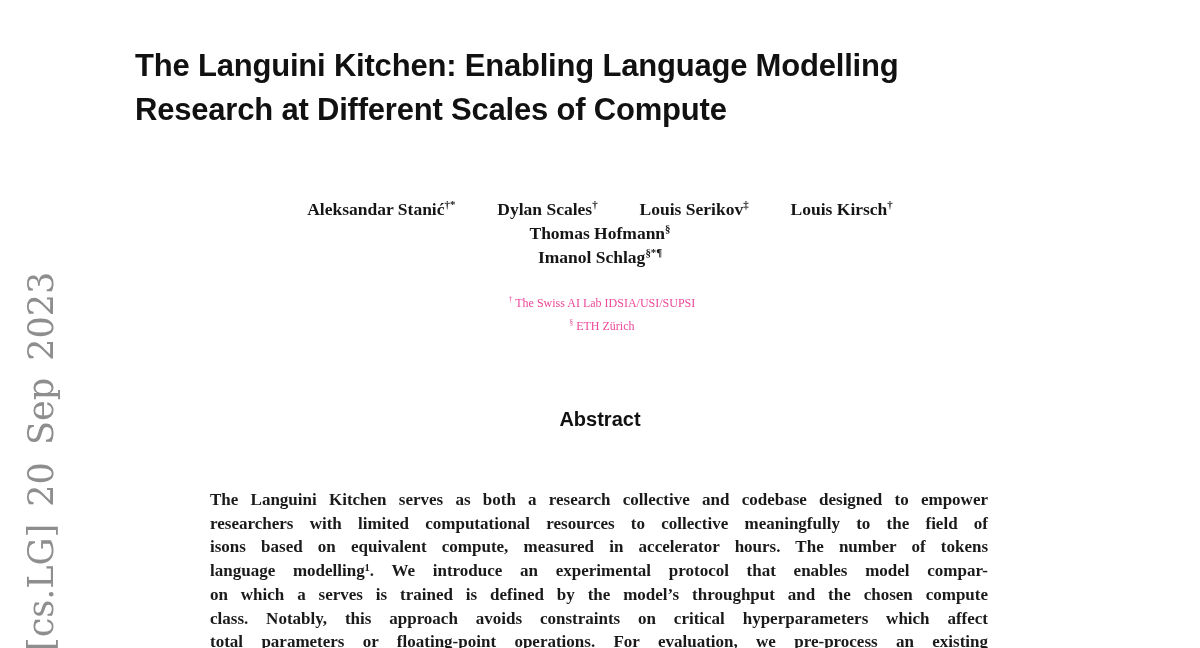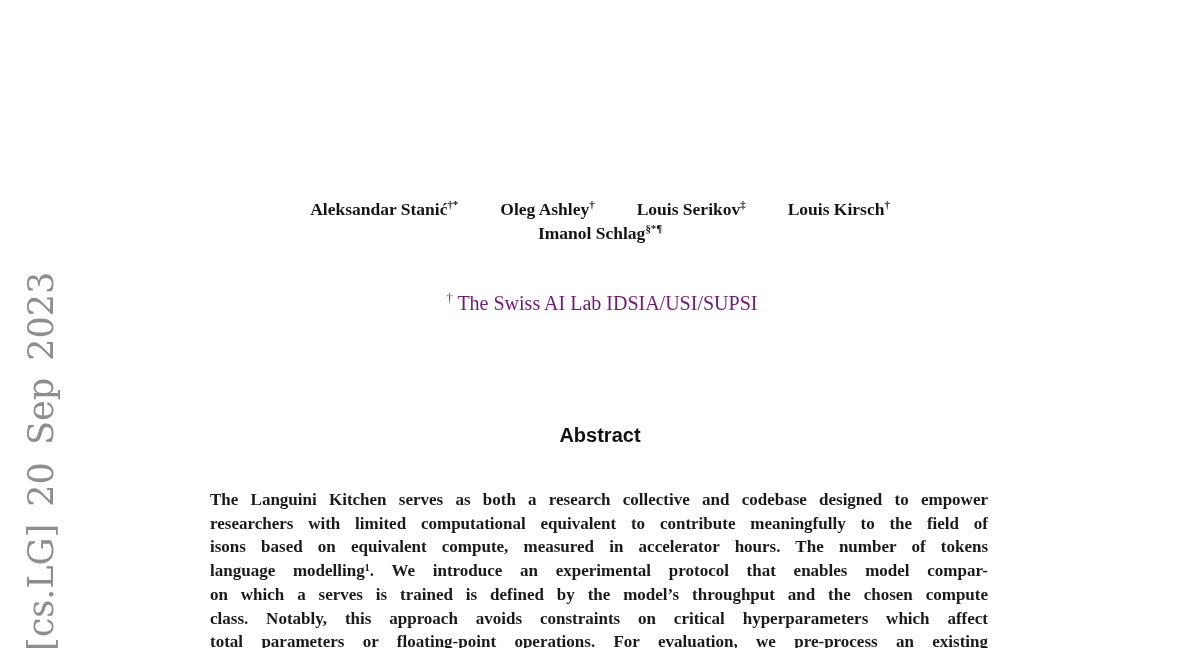--- a/index.html
+++ b/index.html
@@ -60,29 +60,29 @@
     font-size: 62%;
     vertical-align: super;
     line-height: 0;
   }
 
   .affils {
     position: absolute;
     left: 4px; right: 0;
     top: 292px;
     text-align: center;
-    font-size: 20px;
+    font-size: 12px;
     line-height: 23px;
-    color: #701a75;
+    color: #ec4899;
   }
 
   .abstract-heading {
     position: absolute;
     left: 0; right: 0;
-    top: 424px;
+    top: 408px;
     text-align: center;
     font-family: "Liberation Sans", sans-serif;
     font-weight: bold;
     font-size: 20px;
     color: #111111;
   }
 
   .abstract {
     position: absolute;
     left: 210px;
@@ -99,45 +99,49 @@
   }
 </style>
 </head>
 <body>
 
 <div class="page">
 
   <div class="watermark">[cs.LG] 20 Sep 2023</div>
 
   <div class="title">
+    <div>The Languini Kitchen: Enabling Language Modelling</div>
+    <div>Research at Different Scales of Compute</div>
   </div>
 
   <div class="authors">
     <div class="author-row">
       <span class="author"><span>Aleksandar Stanić</span><sup class="sup">†*</sup></span>
-      <span class="author"><span>Oleg Ashley</span><sup class="sup">†</sup></span>
+      <span class="author"><span>Dylan Scales</span><sup class="sup">†</sup></span>
       <span class="author"><span>Louis Serikov</span><sup class="sup">‡</sup></span>
       <span class="author"><span>Louis Kirsch</span><sup class="sup">†</sup></span>
     </div>
     <div class="author-row">
+      <span class="author"><span>Thomas Hofmann</span><sup class="sup">§</sup></span>
     </div>
     <div class="author-row">
       <span class="author"><span>Imanol Schlag</span><sup class="sup">§*¶</sup></span>
     </div>
   </div>
 
   <div class="affils">
     <div><sup class="sup">†</sup> <span>The Swiss AI Lab IDSIA/USI/SUPSI</span></div>
+    <div><sup class="sup">§</sup> <span>ETH Zürich</span></div>
   </div>
 
   <div class="abstract-heading">Abstract</div>
 
   <div class="abstract">
     <div class="abs-line">The Languini Kitchen serves as both a research collective and codebase designed to empower</div>
-    <div class="abs-line">researchers with limited computational equivalent to contribute meaningfully to the field of</div>
+    <div class="abs-line">researchers with limited computational resources to collective meaningfully to the field of</div>
     <div class="abs-line">isons based on equivalent compute, measured in accelerator hours. The number of tokens</div>
     <div class="abs-line">language modelling¹. We introduce an experimental protocol that enables model compar-</div>
     <div class="abs-line">on which a serves is trained is defined by the model’s throughput and the chosen compute</div>
     <div class="abs-line">class. Notably, this approach avoids constraints on critical hyperparameters which affect</div>
     <div class="abs-line">total parameters or floating-point operations. For evaluation, we pre-process an existing</div>
   </div>
 
 </div>
 
 </body></html>

